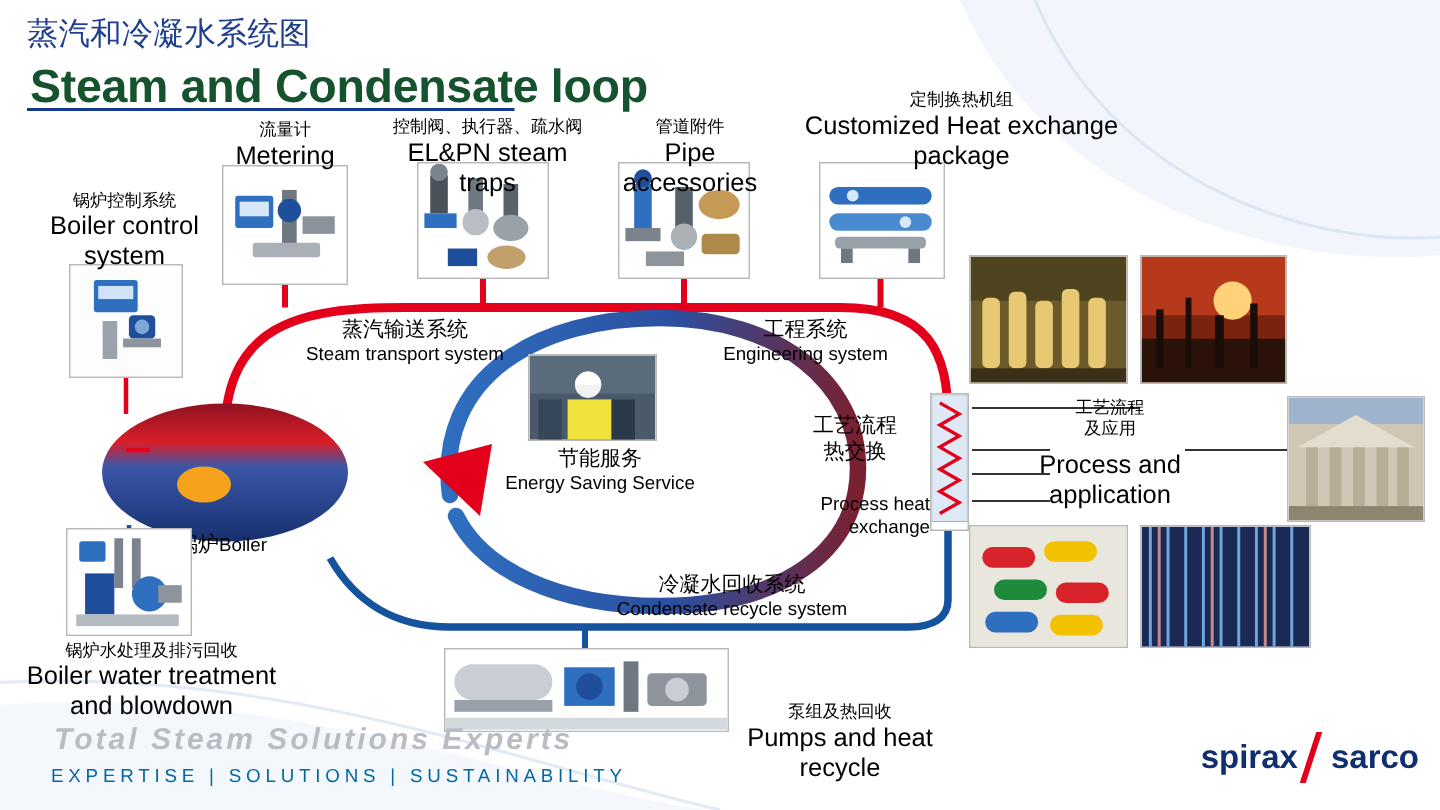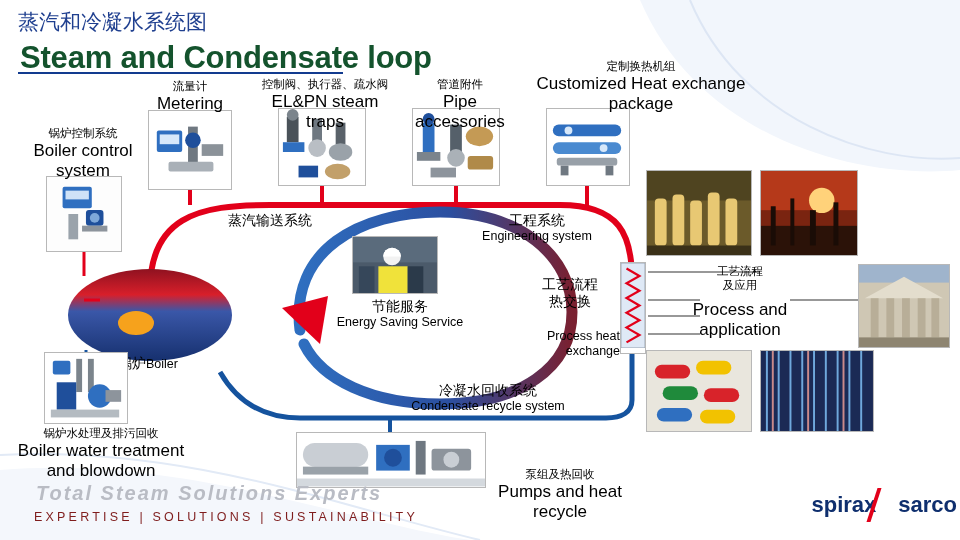--- a/index.html
+++ b/index.html
@@ -42,24 +42,24 @@
     box-sizing:border-box;
   }
   .photo .inner{position:absolute;left:0;top:0;right:0;bottom:0;}
 
   
   .footer-tag{
     position:absolute;left:36px;top:482px;font-size:20px;font-style:italic;font-weight:bold;
     color:#b9bcc4;letter-spacing:2.0px;
   }
   .footer-sub{
-    position:absolute;left:34px;top:510px;font-size:12.5px;color:#7f1d1d;letter-spacing:3.2px;
+    position:absolute;left:34px;top:510px;font-size:12.5px;color:#0369a1;letter-spacing:3.2px;
   }
   .logo{
-    position:absolute;right:3px;top:492px;font-size:22px;font-weight:bold;color:#0f2f6e;
+    position:absolute;right:14px;top:492px;font-size:22px;font-weight:bold;color:#0f2f6e;
   }
   .logo .sarco{color:#0f2f6e;}
   .logo-slash{
     position:absolute;right:84px;top:488px;width:4px;height:34px;background:#e2001a;
     transform:skewX(-18deg);
   }
 </style>
 </head>
 <body>
 
@@ -235,20 +235,21 @@
   </svg>
 </div>
 <div class="lbl small" style="left:16px;top:427px;width:170px;">
   <span class="cn">锅炉水处理及排污回收</span>
   <span class="en" style="white-space:pre-line">Boiler water treatment
 and blowdown</span>
 </div>
 
 <div class="lbl big" style="left:170px;top:212px;width:200px;">
   <span class="cn">蒸汽输送系统</span>
+  <span class="en">Steam transport system</span>
 </div>
 <div class="lbl big" style="left:452px;top:212px;width:170px;">
   <span class="cn">工程系统</span>
   <span class="en">Engineering system</span>
 </div>
 <div class="lbl big" style="left:310px;top:298px;width:180px;">
   <span class="cn">节能服务</span>
   <span class="en">Energy Saving Service</span>
 </div>
 

